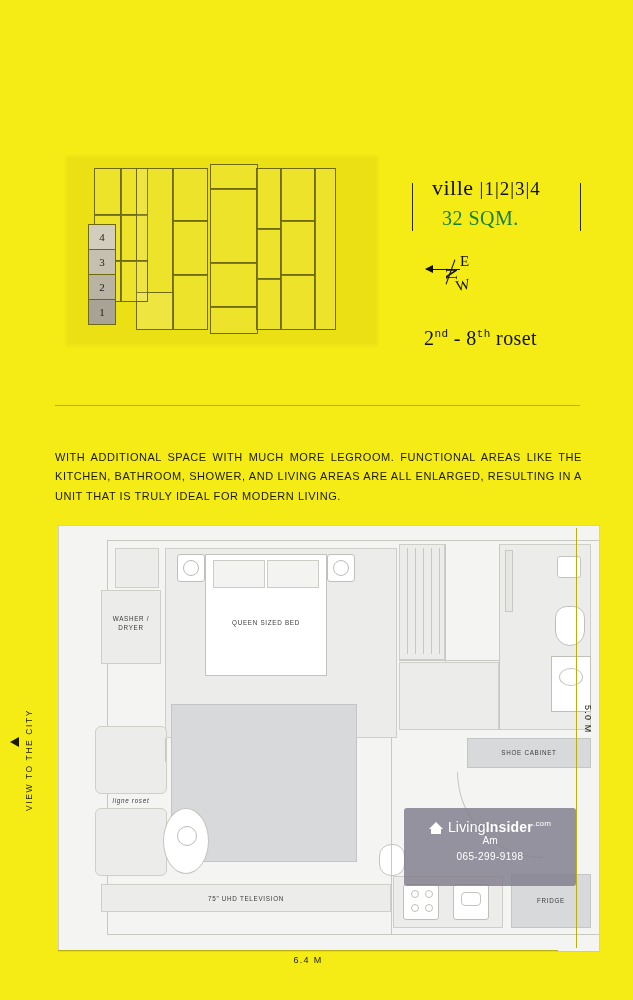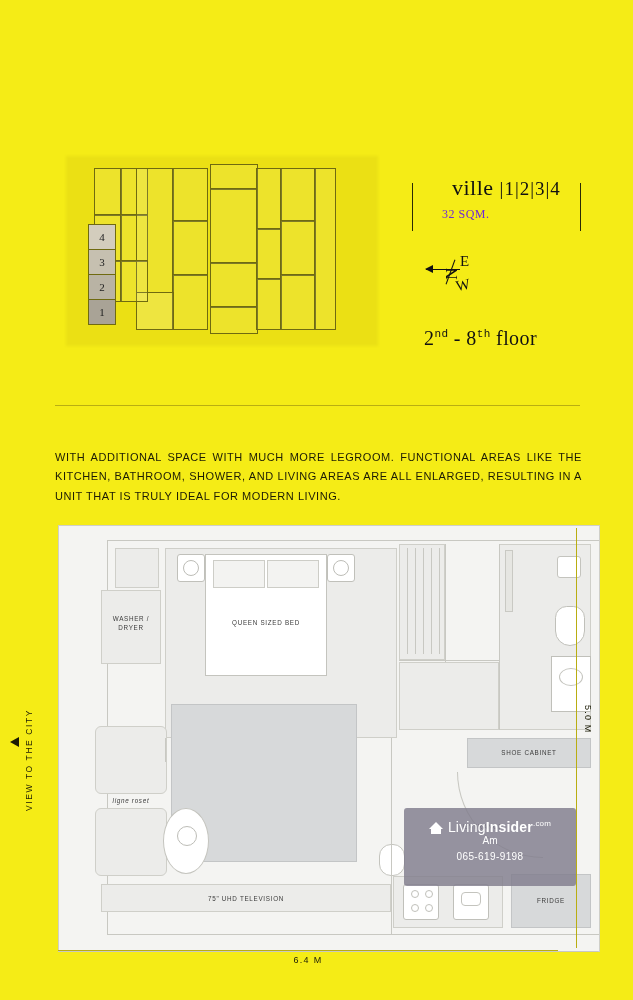--- a/index.html
+++ b/index.html
@@ -96,30 +96,29 @@
     right: 6px; top: 8px;
     width: 1px; height: 48px;
     background: #2a2a05;
   }
   .ville-line {
     font-family: "Liberation Serif", serif;
     font-size: 22px;
     color: #111;
     padding-left: 20px;
     letter-spacing: 0.5px;
-    margin-left: 20px;
   }
   .ville-line .nums {
     font-size: 19px;
     letter-spacing: 1px;
   }
   .sqm {
     font-family: "Liberation Serif", serif;
-    font-size: 12px;
-    color: #6d28d9;
+    font-size: 20px;
+    color: #15803d;
     padding-left: 30px;
     margin-top: 6px;
     letter-spacing: 0.5px;
   }
   .compass {
     position: absolute;
     left: 14px;
     top: 78px;
     width: 66px;
     height: 48px;
@@ -364,21 +363,21 @@
     </div>
     <div class="sqm">32 SQM.</div>
     <div class="compass">
       <div class="c-arrow"></div>
       <div class="c-tick"></div>
       <span class="c-e">E</span>
       <span class="c-n">N</span>
       <span class="c-w">W</span>
     </div>
     <div class="floorrange">
-      <span>2</span><sup>nd</sup><span> - 8</span><sup>th</sup><span> floor</span>
+      <span>2</span><sup>nd</sup><span> - 8</span><sup>th</sup><span> roset</span>
     </div>
   </div>
 
   <div class="divider"></div>
   <div class="desc">WITH ADDITIONAL SPACE WITH MUCH MORE LEGROOM. FUNCTIONAL AREAS LIKE THE KITCHEN, BATHROOM, SHOWER, AND LIVING AREAS ARE ALL ENLARGED, RESULTING IN A UNIT THAT IS TRULY IDEAL FOR MODERN LIVING.</div>
 
   <div class="plan-wrap">
     <div class="plan-box">
 
       <div class="rm hairline" style="left:48px; top:14px; width:1px; height:395px;"></div>
@@ -467,16 +466,16 @@
   <div class="dim-bottom">6.4 M</div>
   <div class="dim-right-line"></div>
   <div class="dim-right">5.0 M</div>
 
   <div class="watermark">
     <div class="wm-top">
       <span class="wm-logo"></span>
       <span class="wm-name"><span>Living</span><b>Insider</b><span class="com">.com</span></span>
     </div>
     <div class="wm-sub">Am</div>
-    <div class="wm-phone">065-619-9198</div>
+    <div class="wm-phone">065-299-9198</div>
   </div>
 
 </div>
 
 </body></html>

